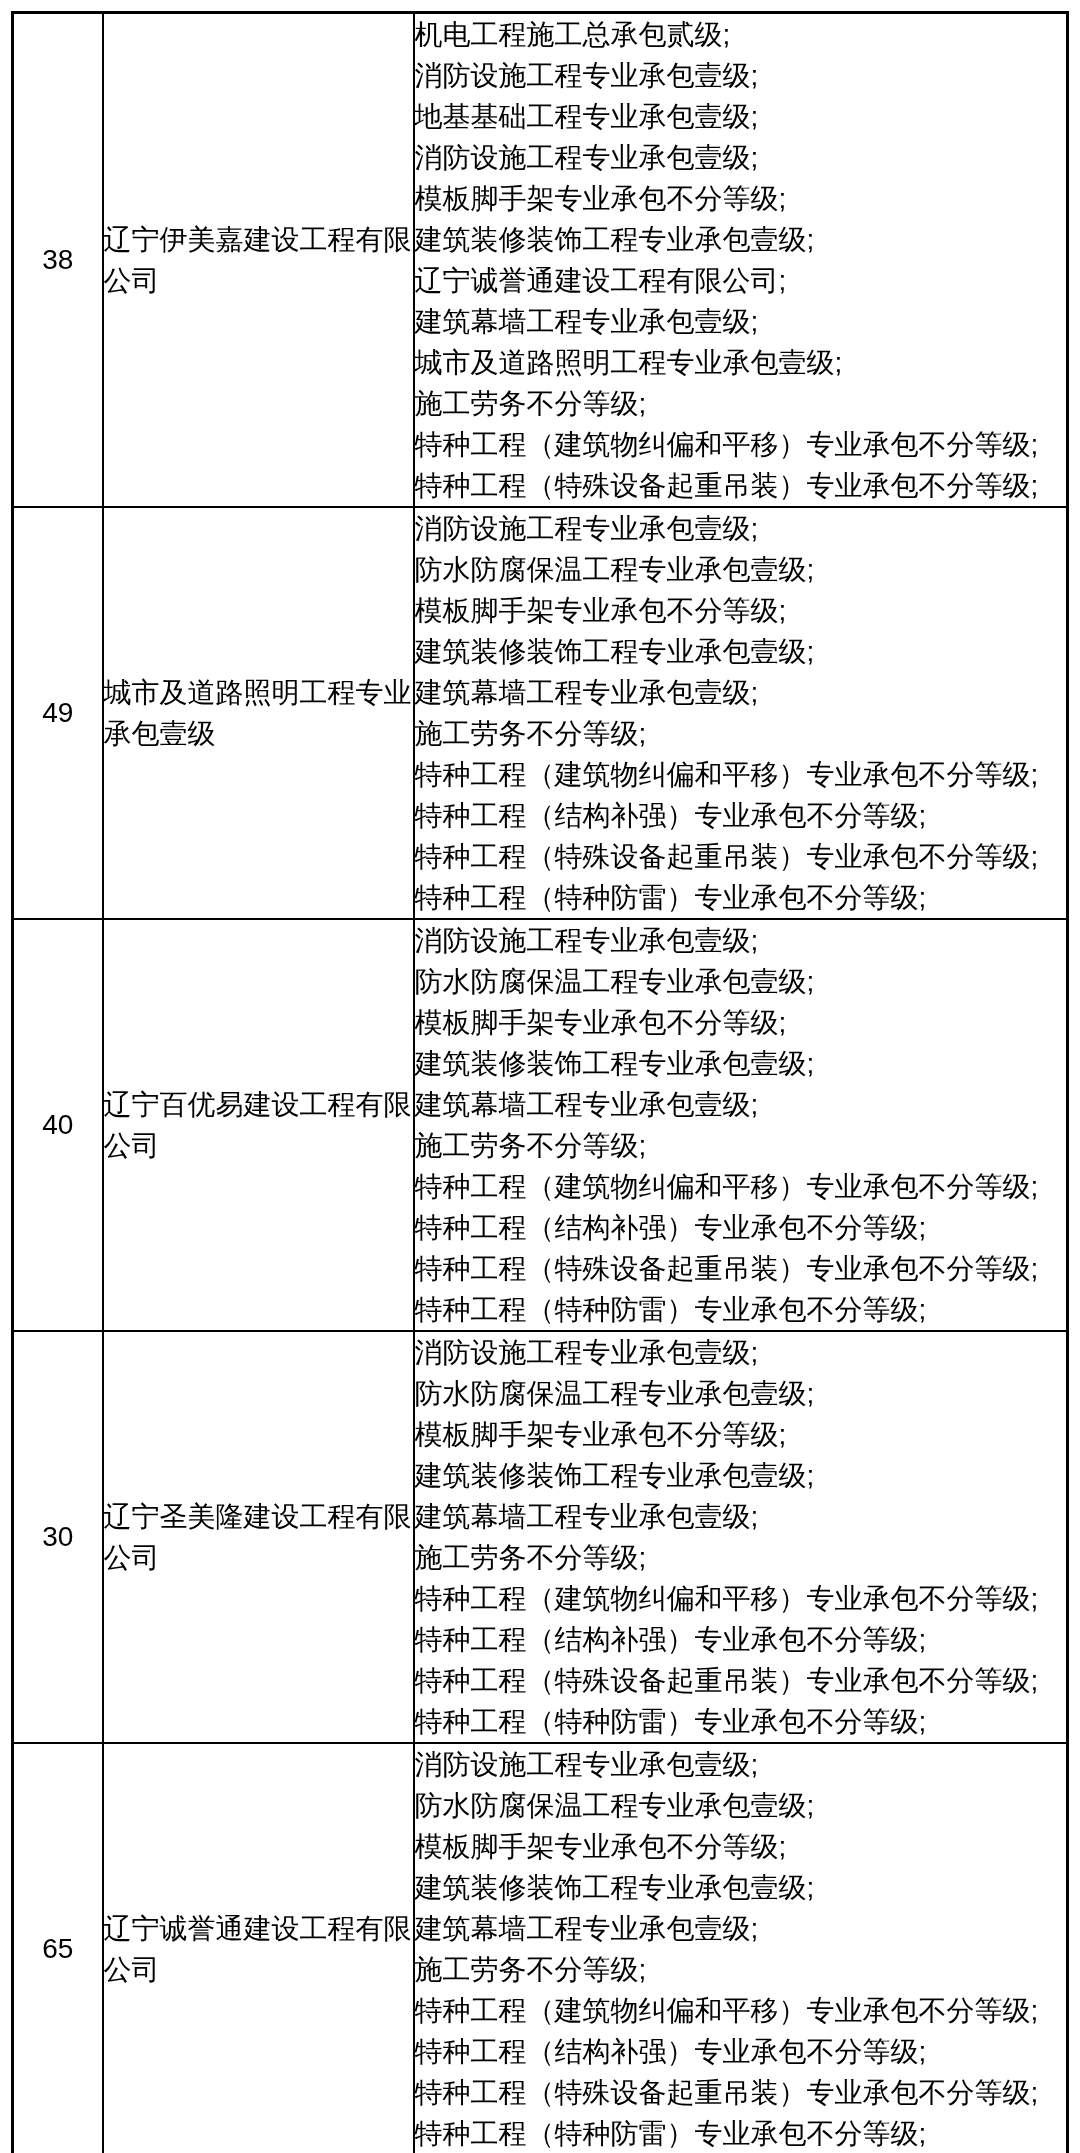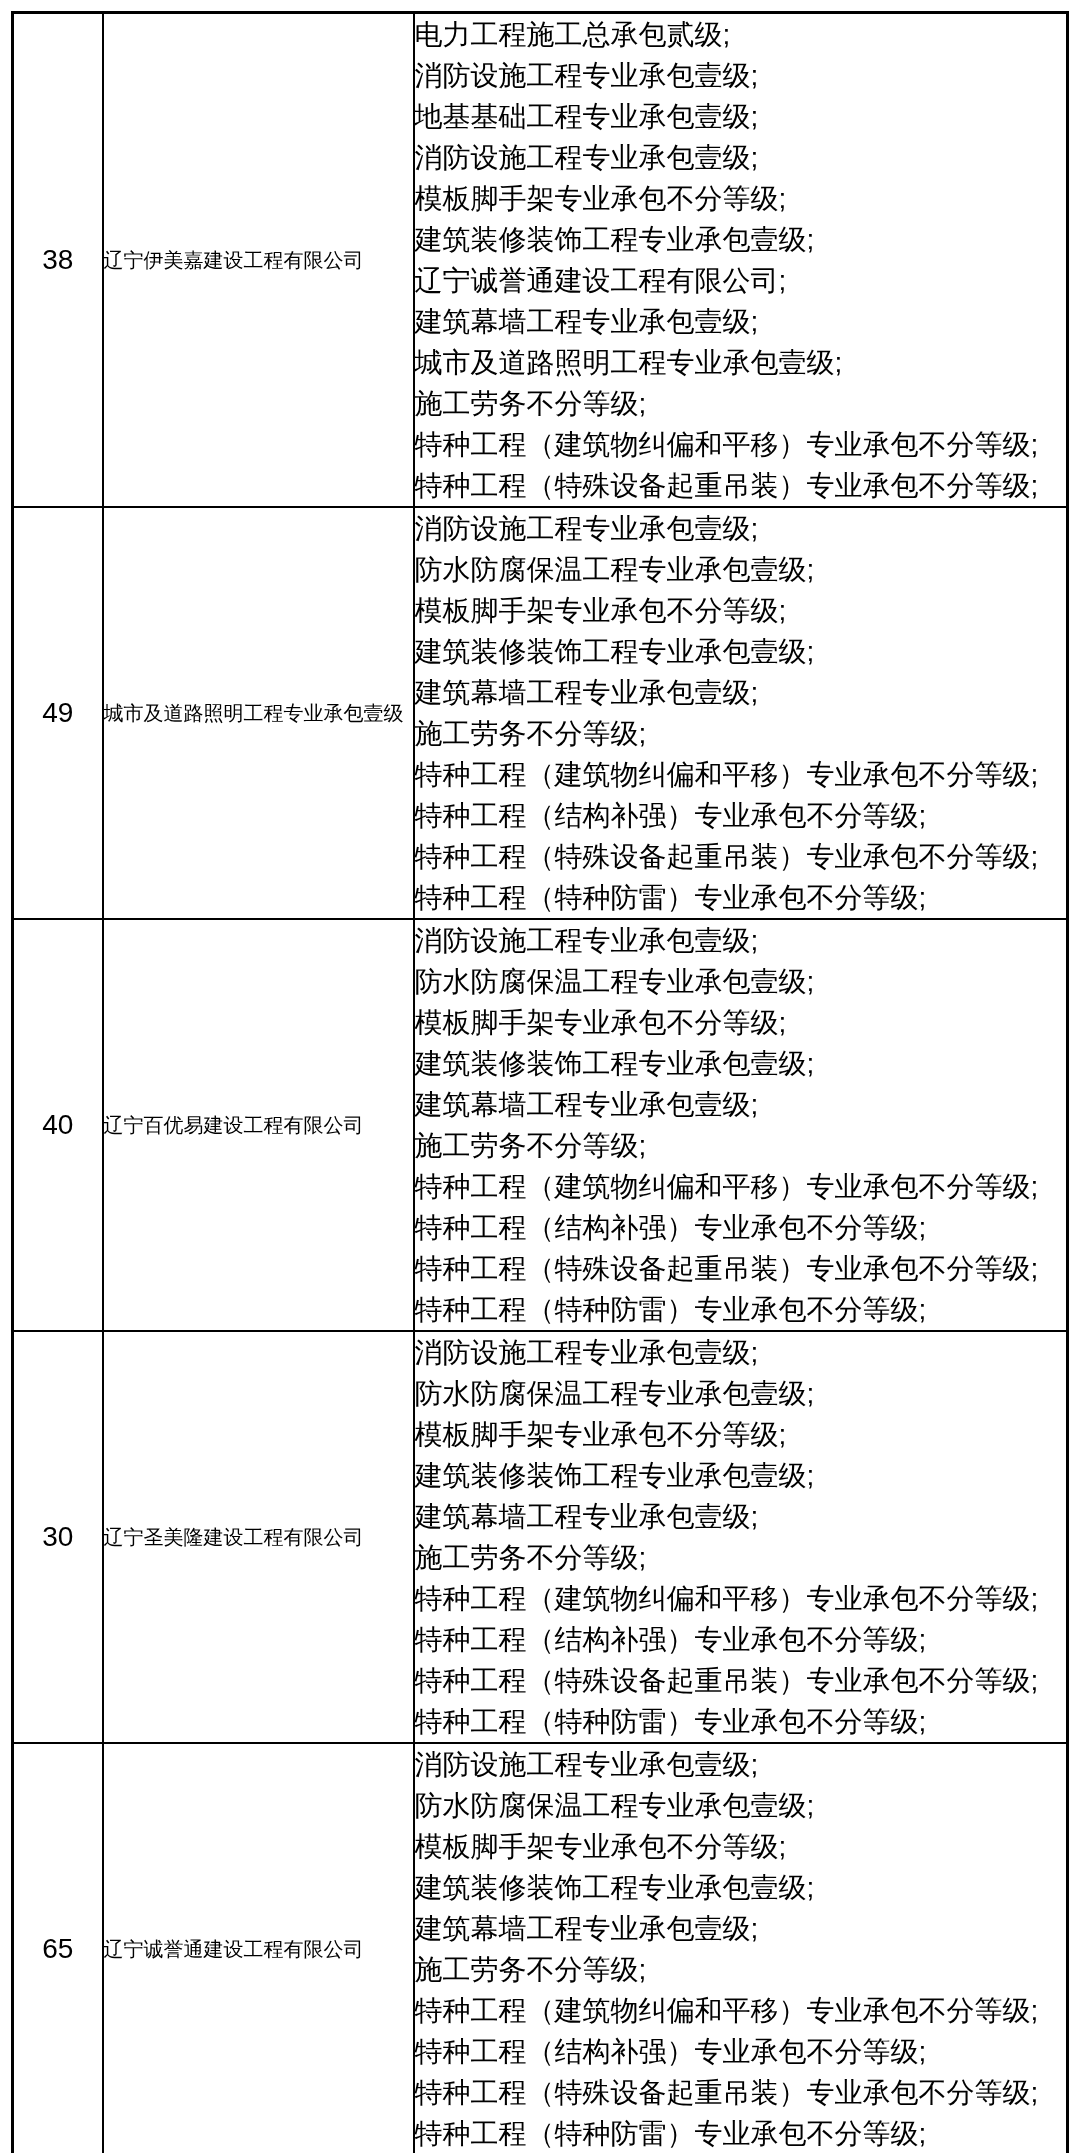--- a/index.html
+++ b/index.html
@@ -33,21 +33,21 @@
     border: 2px solid #000000;
     vertical-align: middle;
     padding: 0;
     overflow: hidden;
   }
   td.num-cell {
     text-align: center;
     font-size: 28px;
   }
   td.company-cell {
-    font-size: 20px;
+    font-size: 28px;
     line-height: 41px;
     padding: 0 12px 0 8px;
   }
   td.quals-cell {
     font-size: 28px;
     padding: 2px 4px 2px 7px;
     vertical-align: middle;
   }
   .qual-line {
     height: 41px;
@@ -67,21 +67,21 @@
     </colgroup>
     <tbody>
   <tr style="height: 492px;">
     <td class="num-cell">
       <span>38</span>
     </td>
     <td class="company-cell">
       <span>辽宁伊美嘉建设工程有限公司</span>
     </td>
     <td class="quals-cell">
-            <div class="qual-line">电力工程施工总承包贰级;</div>
+            <div class="qual-line">机电工程施工总承包贰级;</div>
             <div class="qual-line">消防设施工程专业承包壹级;</div>
             <div class="qual-line">地基基础工程专业承包壹级;</div>
             <div class="qual-line">消防设施工程专业承包壹级;</div>
             <div class="qual-line">模板脚手架专业承包不分等级;</div>
             <div class="qual-line">建筑装修装饰工程专业承包壹级;</div>
             <div class="qual-line">辽宁诚誉通建设工程有限公司;</div>
             <div class="qual-line">建筑幕墙工程专业承包壹级;</div>
             <div class="qual-line">城市及道路照明工程专业承包壹级;</div>
             <div class="qual-line">施工劳务不分等级;</div>
             <div class="qual-line">特种工程（建筑物纠偏和平移）专业承包不分等级;</div>

